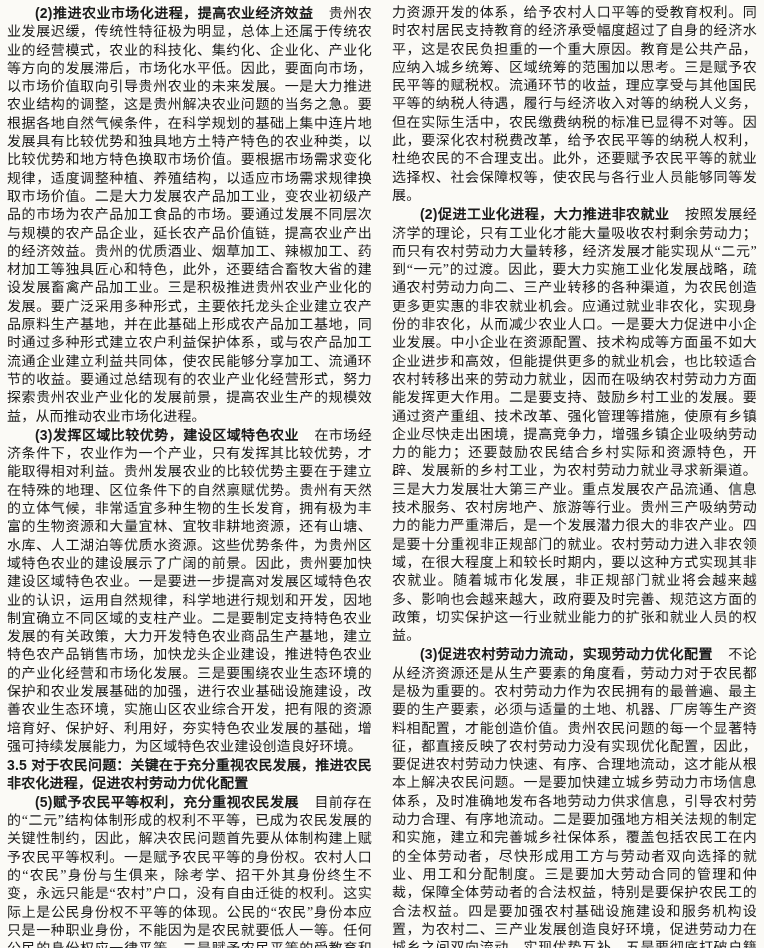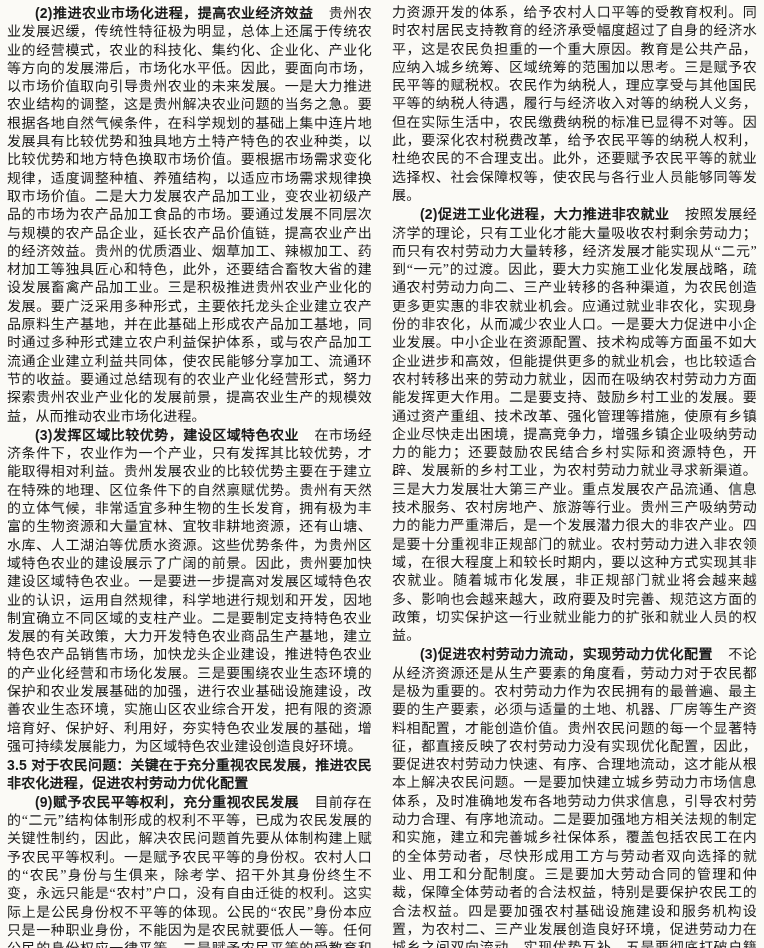--- a/index.html
+++ b/index.html
@@ -60,24 +60,24 @@
 
 <div class="page">
 
   <div class="col">
     <p class="para"><span class="lead">(2)推进农业市场化进程，提高农业经济效益</span><span>贵州农业发展迟缓，传统性特征极为明显，总体上还属于传统农业的经营模式，农业的科技化、集约化、企业化、产业化等方向的发展滞后，市场化水平低。因此，要面向市场，以市场价值取向引导贵州农业的未来发展。一是大力推进农业结构的调整，这是贵州解决农业问题的当务之急。要根据各地自然气候条件，在科学规划的基础上集中连片地发展具有比较优势和独具地方土特产特色的农业种类，以比较优势和地方特色换取市场价值。要根据市场需求变化规律，适度调整种植、养殖结构，以适应市场需求规律换取市场价值。二是大力发展农产品加工业，变农业初级产品的市场为农产品加工食品的市场。要通过发展不同层次与规模的农产品企业，延长农产品价值链，提高农业产出的经济效益。贵州的优质酒业、烟草加工、辣椒加工、药材加工等独具匠心和特色，此外，还要结合畜牧大省的建设发展畜禽产品加工业。三是积极推进贵州农业产业化的发展。要广泛采用多种形式，主要依托龙头企业建立农产品原料生产基地，并在此基础上形成农产品加工基地，同时通过多种形式建立农户利益保护体系，或与农产品加工流通企业建立利益共同体，使农民能够分享加工、流通环节的收益。要通过总结现有的农业产业化经营形式，努力探索贵州农业产业化的发展前景，提高农业生产的规模效益，从而推动农业市场化进程。</span></p>
 
     <p class="para"><span class="lead">(3)发挥区域比较优势，建设区域特色农业</span><span>在市场经济条件下，农业作为一个产业，只有发挥其比较优势，才能取得相对利益。贵州发展农业的比较优势主要在于建立在特殊的地理、区位条件下的自然禀赋优势。贵州有天然的立体气候，非常适宜多种生物的生长发育，拥有极为丰富的生物资源和大量宜林、宜牧非耕地资源，还有山塘、水库、人工湖泊等优质水资源。这些优势条件，为贵州区域特色农业的建设展示了广阔的前景。因此，贵州要加快建设区域特色农业。一是要进一步提高对发展区域特色农业的认识，运用自然规律，科学地进行规划和开发，因地制宜确立不同区域的支柱产业。二是要制定支持特色农业发展的有关政策，大力开发特色农业商品生产基地，建立特色农产品销售市场，加快龙头企业建设，推进特色农业的产业化经营和市场化发展。三是要围绕农业生态环境的保护和农业发展基础的加强，进行农业基础设施建设，改善农业生态环境，实施山区农业综合开发，把有限的资源培育好、保护好、利用好，夯实特色农业发展的基础，增强可持续发展能力，为区域特色农业建设创造良好环境。</span></p>
 
     <p class="heading">3.5 对于农民问题：关键在于充分重视农民发展，推进农民非农化进程，促进农村劳动力优化配置</p>
 
-    <p class="para"><span class="lead">(9)赋予农民平等权利，充分重视农民发展</span><span>目前存在的“二元”结构体制形成的权利不平等，已成为农民发展的关键性制约，因此，解决农民问题首先要从体制构建上赋予农民平等权利。一是赋予农民平等的身份权。农村人口的“农民”身份与生俱来，除考学、招干外其身份终生不变，永远只能是“农村”户口，没有自由迁徙的权利。这实际上是公民身份权不平等的体现。公民的“农民”身份本应只是一种职业身份，不能因为是农民就要低人一等。任何公民的身份权应一律平等。二是赋予农民平等的受教育和支持教育的权利。长期以来偏向城市的发展战略和分级办学的教育体制，使农村人口受教育的机会、条件不均等。要建立农村人</span></p>
+    <p class="para"><span class="lead">(5)赋予农民平等权利，充分重视农民发展</span><span>目前存在的“二元”结构体制形成的权利不平等，已成为农民发展的关键性制约，因此，解决农民问题首先要从体制构建上赋予农民平等权利。一是赋予农民平等的身份权。农村人口的“农民”身份与生俱来，除考学、招干外其身份终生不变，永远只能是“农村”户口，没有自由迁徙的权利。这实际上是公民身份权不平等的体现。公民的“农民”身份本应只是一种职业身份，不能因为是农民就要低人一等。任何公民的身份权应一律平等。二是赋予农民平等的受教育和支持教育的权利。长期以来偏向城市的发展战略和分级办学的教育体制，使农村人口受教育的机会、条件不均等。要建立农村人</span></p>
   </div>
 
   <div class="col">
-    <p class="cont">力资源开发的体系，给予农村人口平等的受教育权利。同时农村居民支持教育的经济承受幅度超过了自身的经济水平，这是农民负担重的一个重大原因。教育是公共产品，应纳入城乡统筹、区域统筹的范围加以思考。三是赋予农民平等的赋税权。农民作为纳税人，理应享受与其他国民平等的纳税人待遇，履行与经济收入对等的纳税人义务，但在实际生活中，农民缴费纳税的标准已显得不对等。因此，要深化农村税费改革，给予农民平等的纳税人权利，杜绝农民的不合理支出。此外，还要赋予农民平等的就业选择权、社会保障权等，使农民与各行业人员能够同等发展。</p>
+    <p class="cont">力资源开发的体系，给予农村人口平等的受教育权利。同时农村居民支持教育的经济承受幅度超过了自身的经济水平，这是农民负担重的一个重大原因。教育是公共产品，应纳入城乡统筹、区域统筹的范围加以思考。三是赋予农民平等的赋税权。流通环节的收益，理应享受与其他国民平等的纳税人待遇，履行与经济收入对等的纳税人义务，但在实际生活中，农民缴费纳税的标准已显得不对等。因此，要深化农村税费改革，给予农民平等的纳税人权利，杜绝农民的不合理支出。此外，还要赋予农民平等的就业选择权、社会保障权等，使农民与各行业人员能够同等发展。</p>
 
     <p class="para"><span class="lead">(2)促进工业化进程，大力推进非农就业</span><span>按照发展经济学的理论，只有工业化才能大量吸收农村剩余劳动力；而只有农村劳动力大量转移，经济发展才能实现从“二元”到“一元”的过渡。因此，要大力实施工业化发展战略，疏通农村劳动力向二、三产业转移的各种渠道，为农民创造更多更实惠的非农就业机会。应通过就业非农化，实现身份的非农化，从而减少农业人口。一是要大力促进中小企业发展。中小企业在资源配置、技术构成等方面虽不如大企业进步和高效，但能提供更多的就业机会，也比较适合农村转移出来的劳动力就业，因而在吸纳农村劳动力方面能发挥更大作用。二是要支持、鼓励乡村工业的发展。要通过资产重组、技术改革、强化管理等措施，使原有乡镇企业尽快走出困境，提高竞争力，增强乡镇企业吸纳劳动力的能力；还要鼓励农民结合乡村实际和资源特色，开辟、发展新的乡村工业，为农村劳动力就业寻求新渠道。三是大力发展壮大第三产业。重点发展农产品流通、信息技术服务、农村房地产、旅游等行业。贵州三产吸纳劳动力的能力严重滞后，是一个发展潜力很大的非农产业。四是要十分重视非正规部门的就业。农村劳动力进入非农领域，在很大程度上和较长时期内，要以这种方式实现其非农就业。随着城市化发展，非正规部门就业将会越来越多、影响也会越来越大，政府要及时完善、规范这方面的政策，切实保护这一行业就业能力的扩张和就业人员的权益。</span></p>
 
     <p class="para"><span class="lead">(3)促进农村劳动力流动，实现劳动力优化配置</span><span>不论从经济资源还是从生产要素的角度看，劳动力对于农民都是极为重要的。农村劳动力作为农民拥有的最普遍、最主要的生产要素，必须与适量的土地、机器、厂房等生产资料相配置，才能创造价值。贵州农民问题的每一个显著特征，都直接反映了农村劳动力没有实现优化配置，因此，要促进农村劳动力快速、有序、合理地流动，这才能从根本上解决农民问题。一是要加快建立城乡劳动力市场信息体系，及时准确地发布各地劳动力供求信息，引导农村劳动力合理、有序地流动。二是要加强地方相关法规的制定和实施，建立和完善城乡社保体系，覆盖包括农民工在内的全体劳动者，尽快形成用工方与劳动者双向选择的就业、用工和分配制度。三是要加大劳动合同的管理和仲裁，保障全体劳动者的合法权益，特别是要保护农民工的合法权益。四是要加强农村基础设施建设和服务机构设置，为农村二、三产业发展创造良好环境，促进劳动力在城乡之间双向流动，实现优势互补。五是要彻底打破户籍壁垒，给予农民平等的居住权，并在子女入学、税收等方面赋予平等的权利义务。通过以上体系的确立，为农村劳动力实现优化配置提供制度保障，此外，还应根据实际制定相应的优惠政策，鼓励农村劳动力流动。</span></p>
   </div>
 
 </div>
 
 </body></html>

